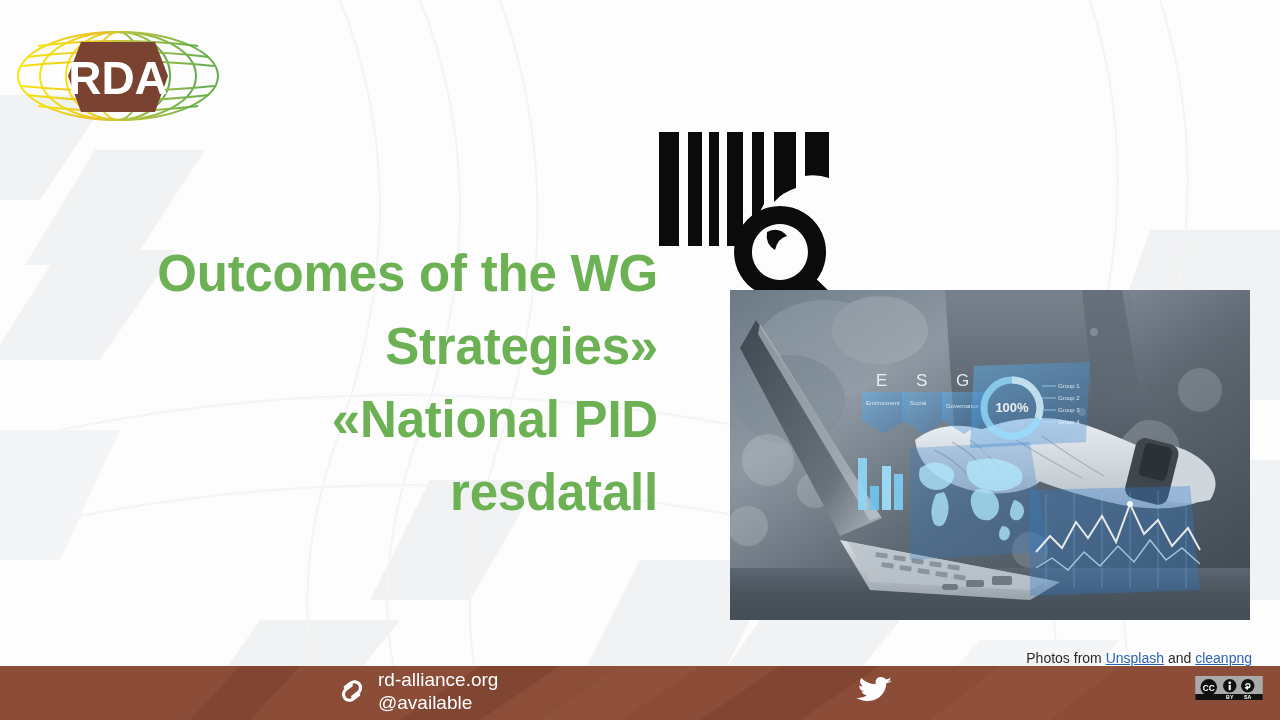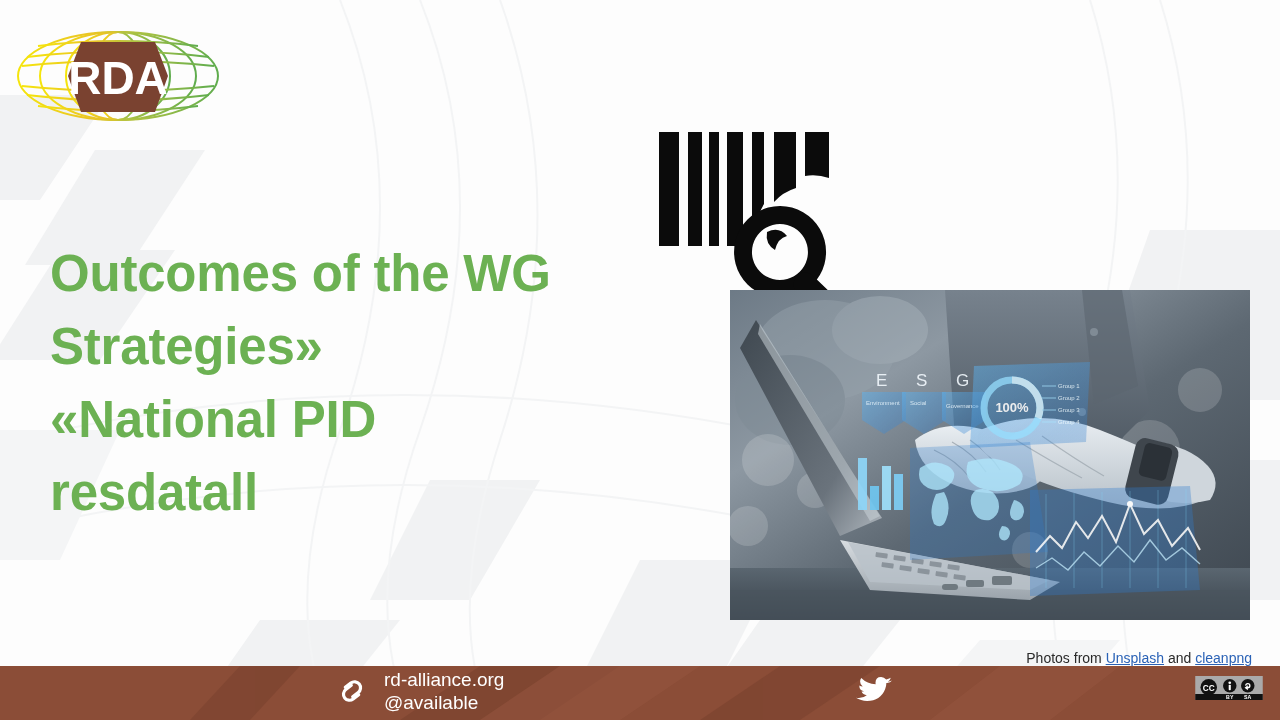--- a/index.html
+++ b/index.html
@@ -14,22 +14,22 @@
   
   .bg-watermark { position:absolute; inset:0; pointer-events:none; }
   .bg-watermark svg { width:100%; height:100%; display:block; }
 
   
   .rda-logo { position:absolute; left:8px; top:24px; width:220px; height:104px;text-decoration:underline; }
   .rda-logo svg { width:100%; height:100%; display:block; }
 
   
   .title-block {
-    position:absolute; left:50px; top:238px; width:600px;
-    text-align:left;
+    position:absolute; left:58px; top:238px; width:600px;
+    text-align:right;
   }
   .title-text {
     font-size:51px;
     line-height:1.43;
     font-weight:bold;
     color:#6cb153;
     letter-spacing:-0.2px;
     font-family:"Liberation Sans", sans-serif;
   }
 
@@ -56,21 +56,21 @@
   
   .footer {
     position:absolute; left:0; top:666px; width:1280px; height:54px;
     background:#8b4d37; overflow:hidden;
   }
   .footer-deco { position:absolute; inset:0; }
   .footer-deco svg { width:100%; height:100%; display:block; }
 
   .footer-link {
     position:absolute; left:336px; top:668px;
-    display:flex; align-items:center; gap:16px;
+    display:flex; align-items:center; gap:10px;
   }
   .link-icon { width:32px; height:32px; flex:0 0 32px; }
   .link-icon svg { width:100%; height:100%; display:block; }
   .footer-link-text {
     color:#ffffff; font-size:19px; line-height:1.22;
     font-family:"Liberation Sans", sans-serif;
   }
 
   .twitter-icon { position:absolute; left:855px; top:676px; width:38px; height:34px; }
   .twitter-icon svg { width:100%; height:100%; display:block; }

